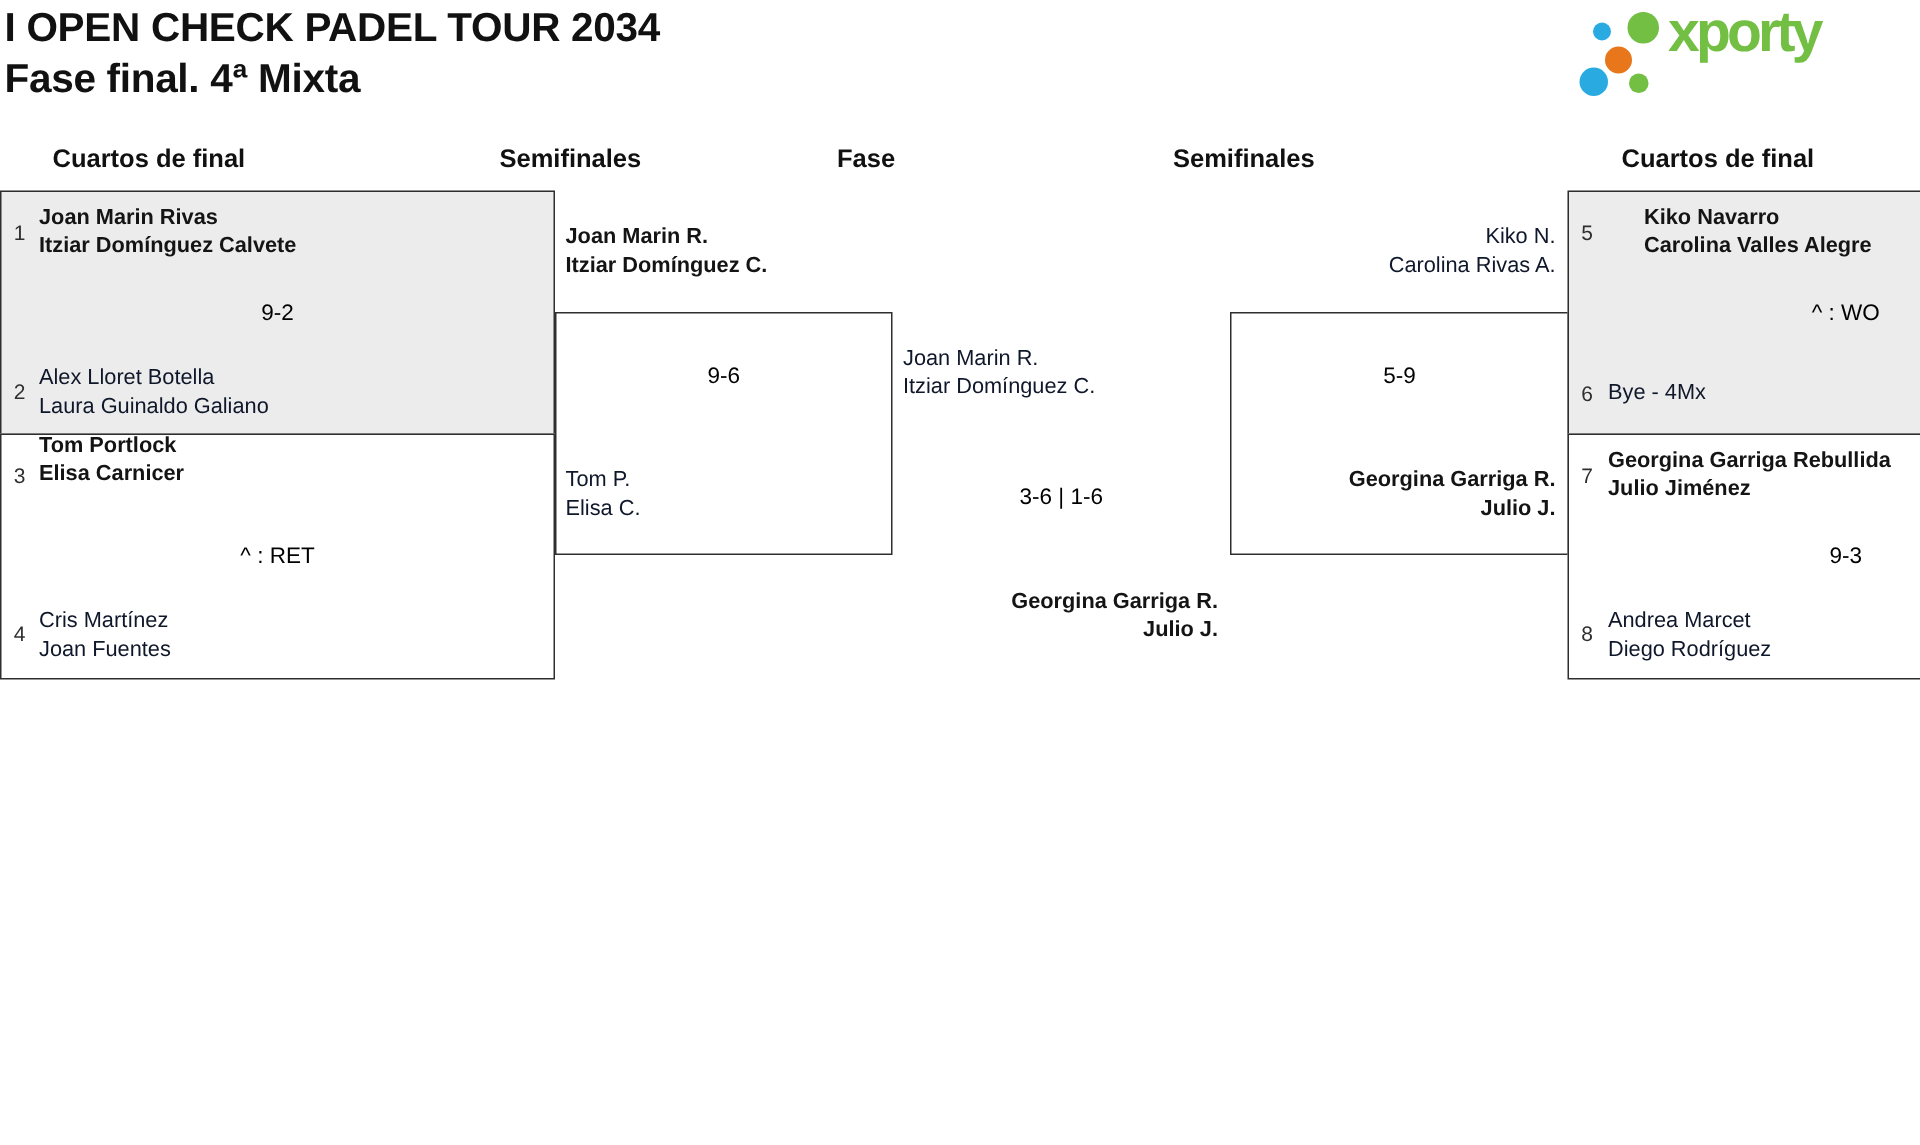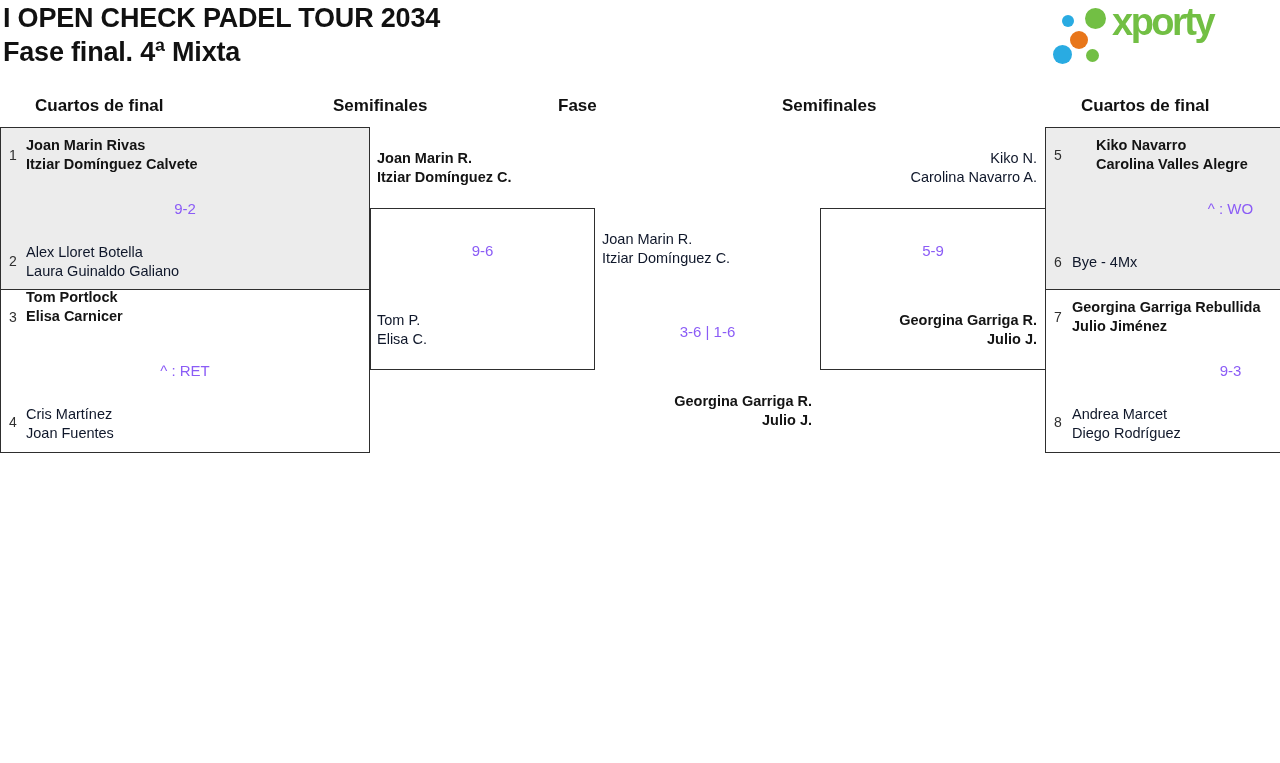--- a/index.html
+++ b/index.html
@@ -56,21 +56,21 @@
   
   .seed {
     position: absolute; width: 16px; text-align: center;
     font-size: 14px; color: #2f2f2f; line-height: 19px;
   }
   .team { position: absolute; font-size: 14.5px; line-height: 19px; color: #0f172a; white-space: nowrap; }
   .team.win { font-weight: 700; color: #141414; }
   .team.align-right { text-align: right; }
   .score {
     position: absolute; text-align: center;
-    font-size: 15px; color: #8b5cf6; line-height: 19px; white-space: nowrap;
+    font-size: 15px; color: #000000; line-height: 19px; white-space: nowrap;
   }
 </style>
 </head>
 <body>
 
 <div id="canvas">
 
   <div class="page-title">I OPEN CHECK PADEL TOUR 2034</div>
   <div class="page-subtitle">Fase final. 4ª Mixta</div>
 
@@ -132,21 +132,21 @@
   </div>
   <div class="score" style="left:595px; top:322px; width:225px;">3-6 | 1-6</div>
   <div class="team win align-right" style="left:552px; top:392px; width:260px;">
     <div>Georgina Garriga R.</div>
     <div>Julio J.</div>
   </div>
 
   <div class="box" style="left:820px; top:208px; width:226px; height:162px;"></div>
   <div class="team align-right" style="left:777px; top:149px; width:260px;">
     <div>Kiko N.</div>
-    <div>Carolina Navarro A.</div>
+    <div>Carolina Rivas A.</div>
   </div>
   <div class="score" style="left:820px; top:241px; width:226px;">5-9</div>
   <div class="team win align-right" style="left:777px; top:311px; width:260px;">
     <div>Georgina Garriga R.</div>
     <div>Julio J.</div>
   </div>
 
   <div class="box alt" style="left:1045px; top:127px; width:371px; height:163px;"></div>
   <div class="seed" style="left:1050px; top:146px;">5</div>
   <div class="team win" style="left:1072px; top:136px;margin-left:24px;">

